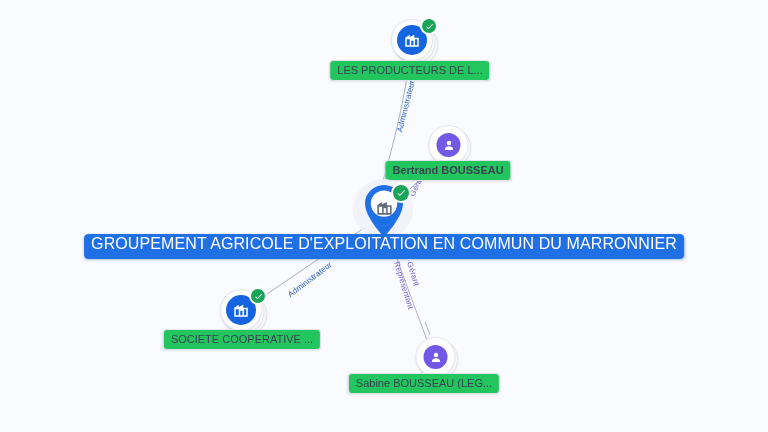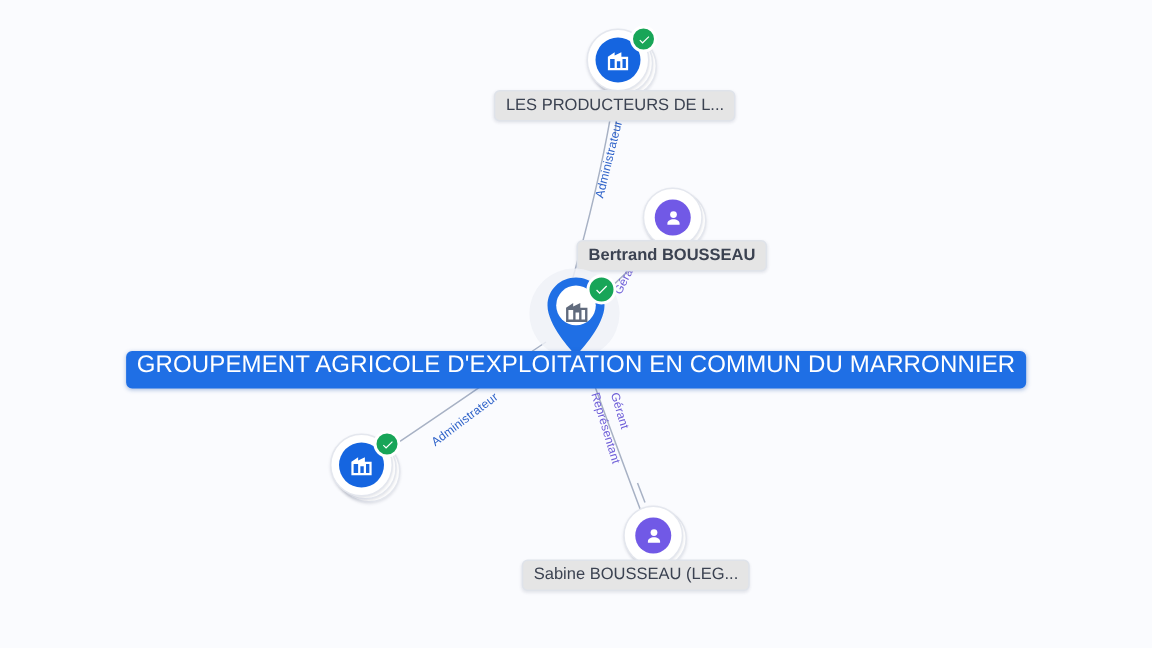--- a/index.html
+++ b/index.html
@@ -64,21 +64,21 @@
   }
   .pin-badge{
     position:absolute;right:0px;top:2px;width:16px;height:16px;border-radius:50%;
     background:#18a558;border:2px solid #ffffff;
     display:flex;align-items:center;justify-content:center;
   }
 
   
   .chip{
     position:absolute;transform:translate(-50%,0);
-    background:#e5e5e5;border:1px solid #dfe3ea;border-radius:4px;
+    background:#22c55e;border:1px solid #dfe3ea;border-radius:4px;
     padding:3px 7px 4px 7px;
     font-size:11px;line-height:12px;color:#3b4251;white-space:nowrap;
     box-shadow:0 1px 2px rgba(40,50,80,.10);
   }
   .chip.selected{
     background:#1f6fe5;border-color:#1f6fe5;color:#ffffff;
     box-shadow:0 1px 3px rgba(25,80,170,.35);
     font-size:16px;letter-spacing:.1px;padding:3px 6px 8px 6px;
   }
 
@@ -187,20 +187,21 @@
           </svg>
         </div>
       </div>
       <div class="badge">
         <svg width="9" height="9" viewBox="0 0 24 24">
           <path fill="#ffffff" d="M9 16.2L4.8 12l-1.4 1.4L9 19 21 7l-1.4-1.4z"></path>
         </svg>
       </div>
     </div>
   </div>
+  <div class="chip" style="left:242px;top:329px;">SOCIETE COOPERATIVE ...</div>
 
   <div class="node" style="left:435px;top:357px;">
     <div class="pe-wrap">
       <div class="pe-card p2"></div>
       <div class="pe-card p1">
         <div class="pe-disc">
           <svg width="15" height="15" viewBox="0 0 24 24">
             <circle cx="12" cy="8" r="3.6" fill="#ffffff"></circle>
             <path fill="#ffffff" d="M12 13c-3.6 0-6.5 2.1-6.5 4.3V19h13v-1.7c0-2.2-2.9-4.3-6.5-4.3z"></path>
           </svg>

